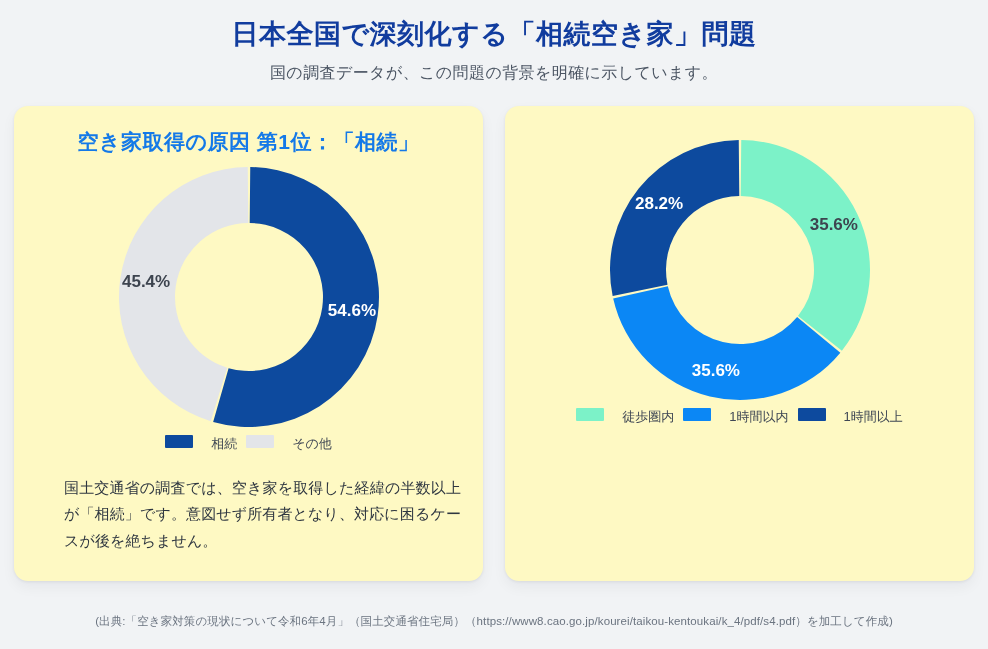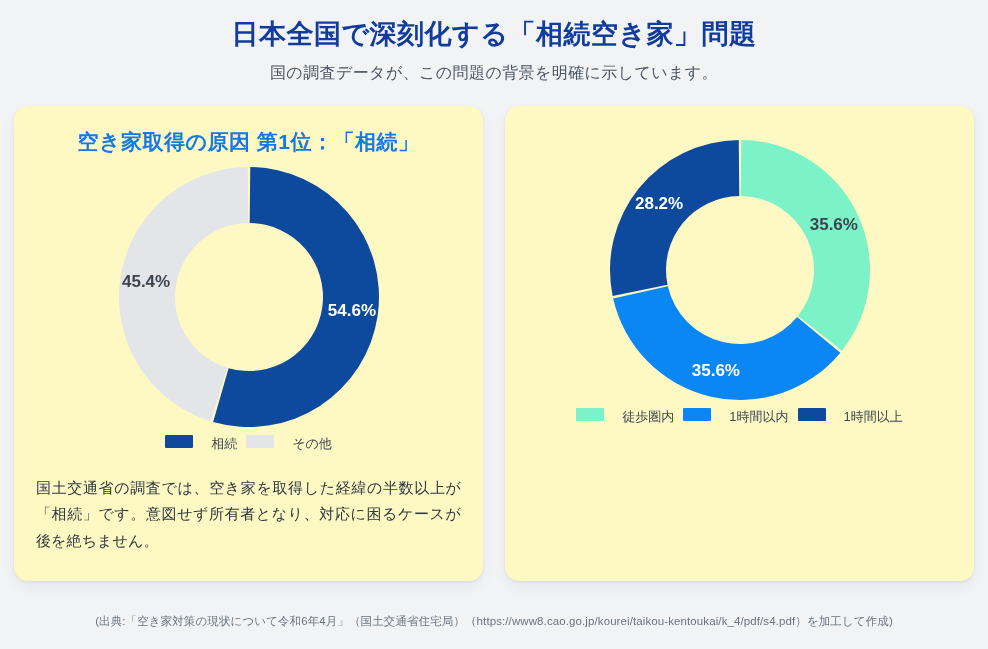--- a/index.html
+++ b/index.html
@@ -130,20 +130,21 @@
   }
 
   
   .card-desc {
     margin-top: 22px;
     font-size: 15px;
     line-height: 1.75;
     color: #2e3640;
     letter-spacing: 0.1px;
     text-align: justify;
+    margin-left: 28px;
   }
 
   
   .footer {
     flex: none;
     text-align: center;
     padding-top: 32px;
   }
 
   .source-note {

